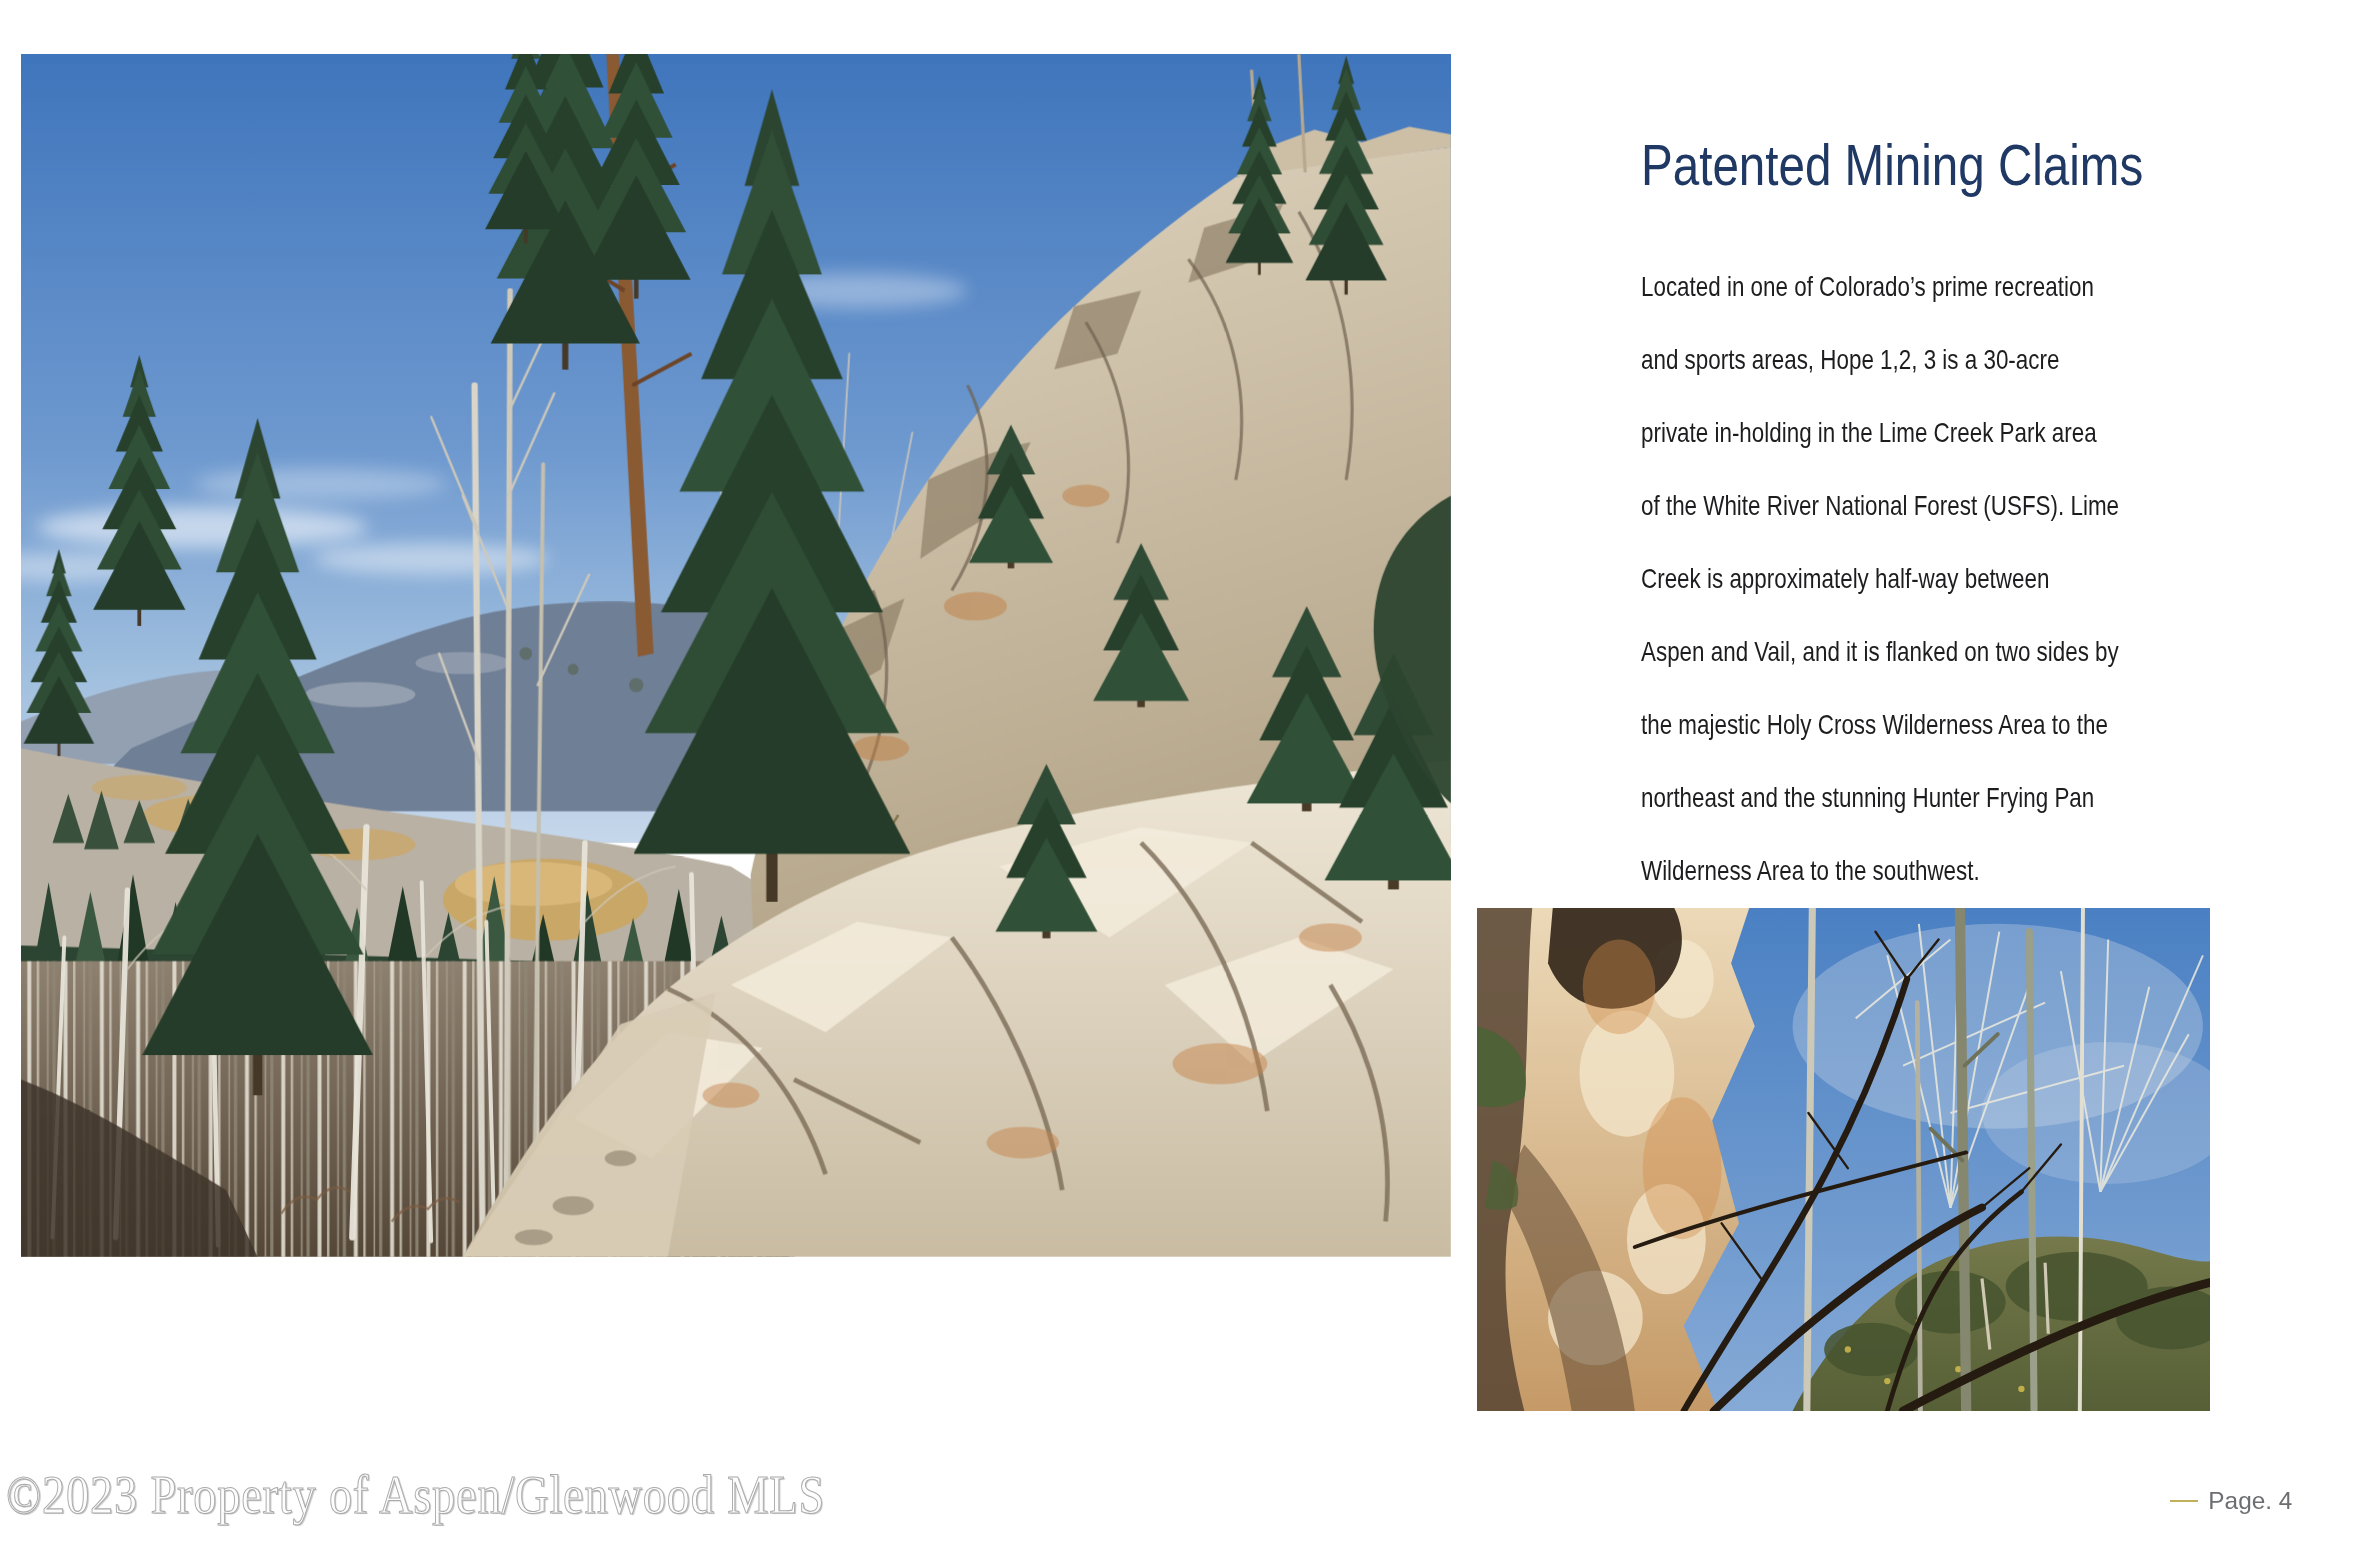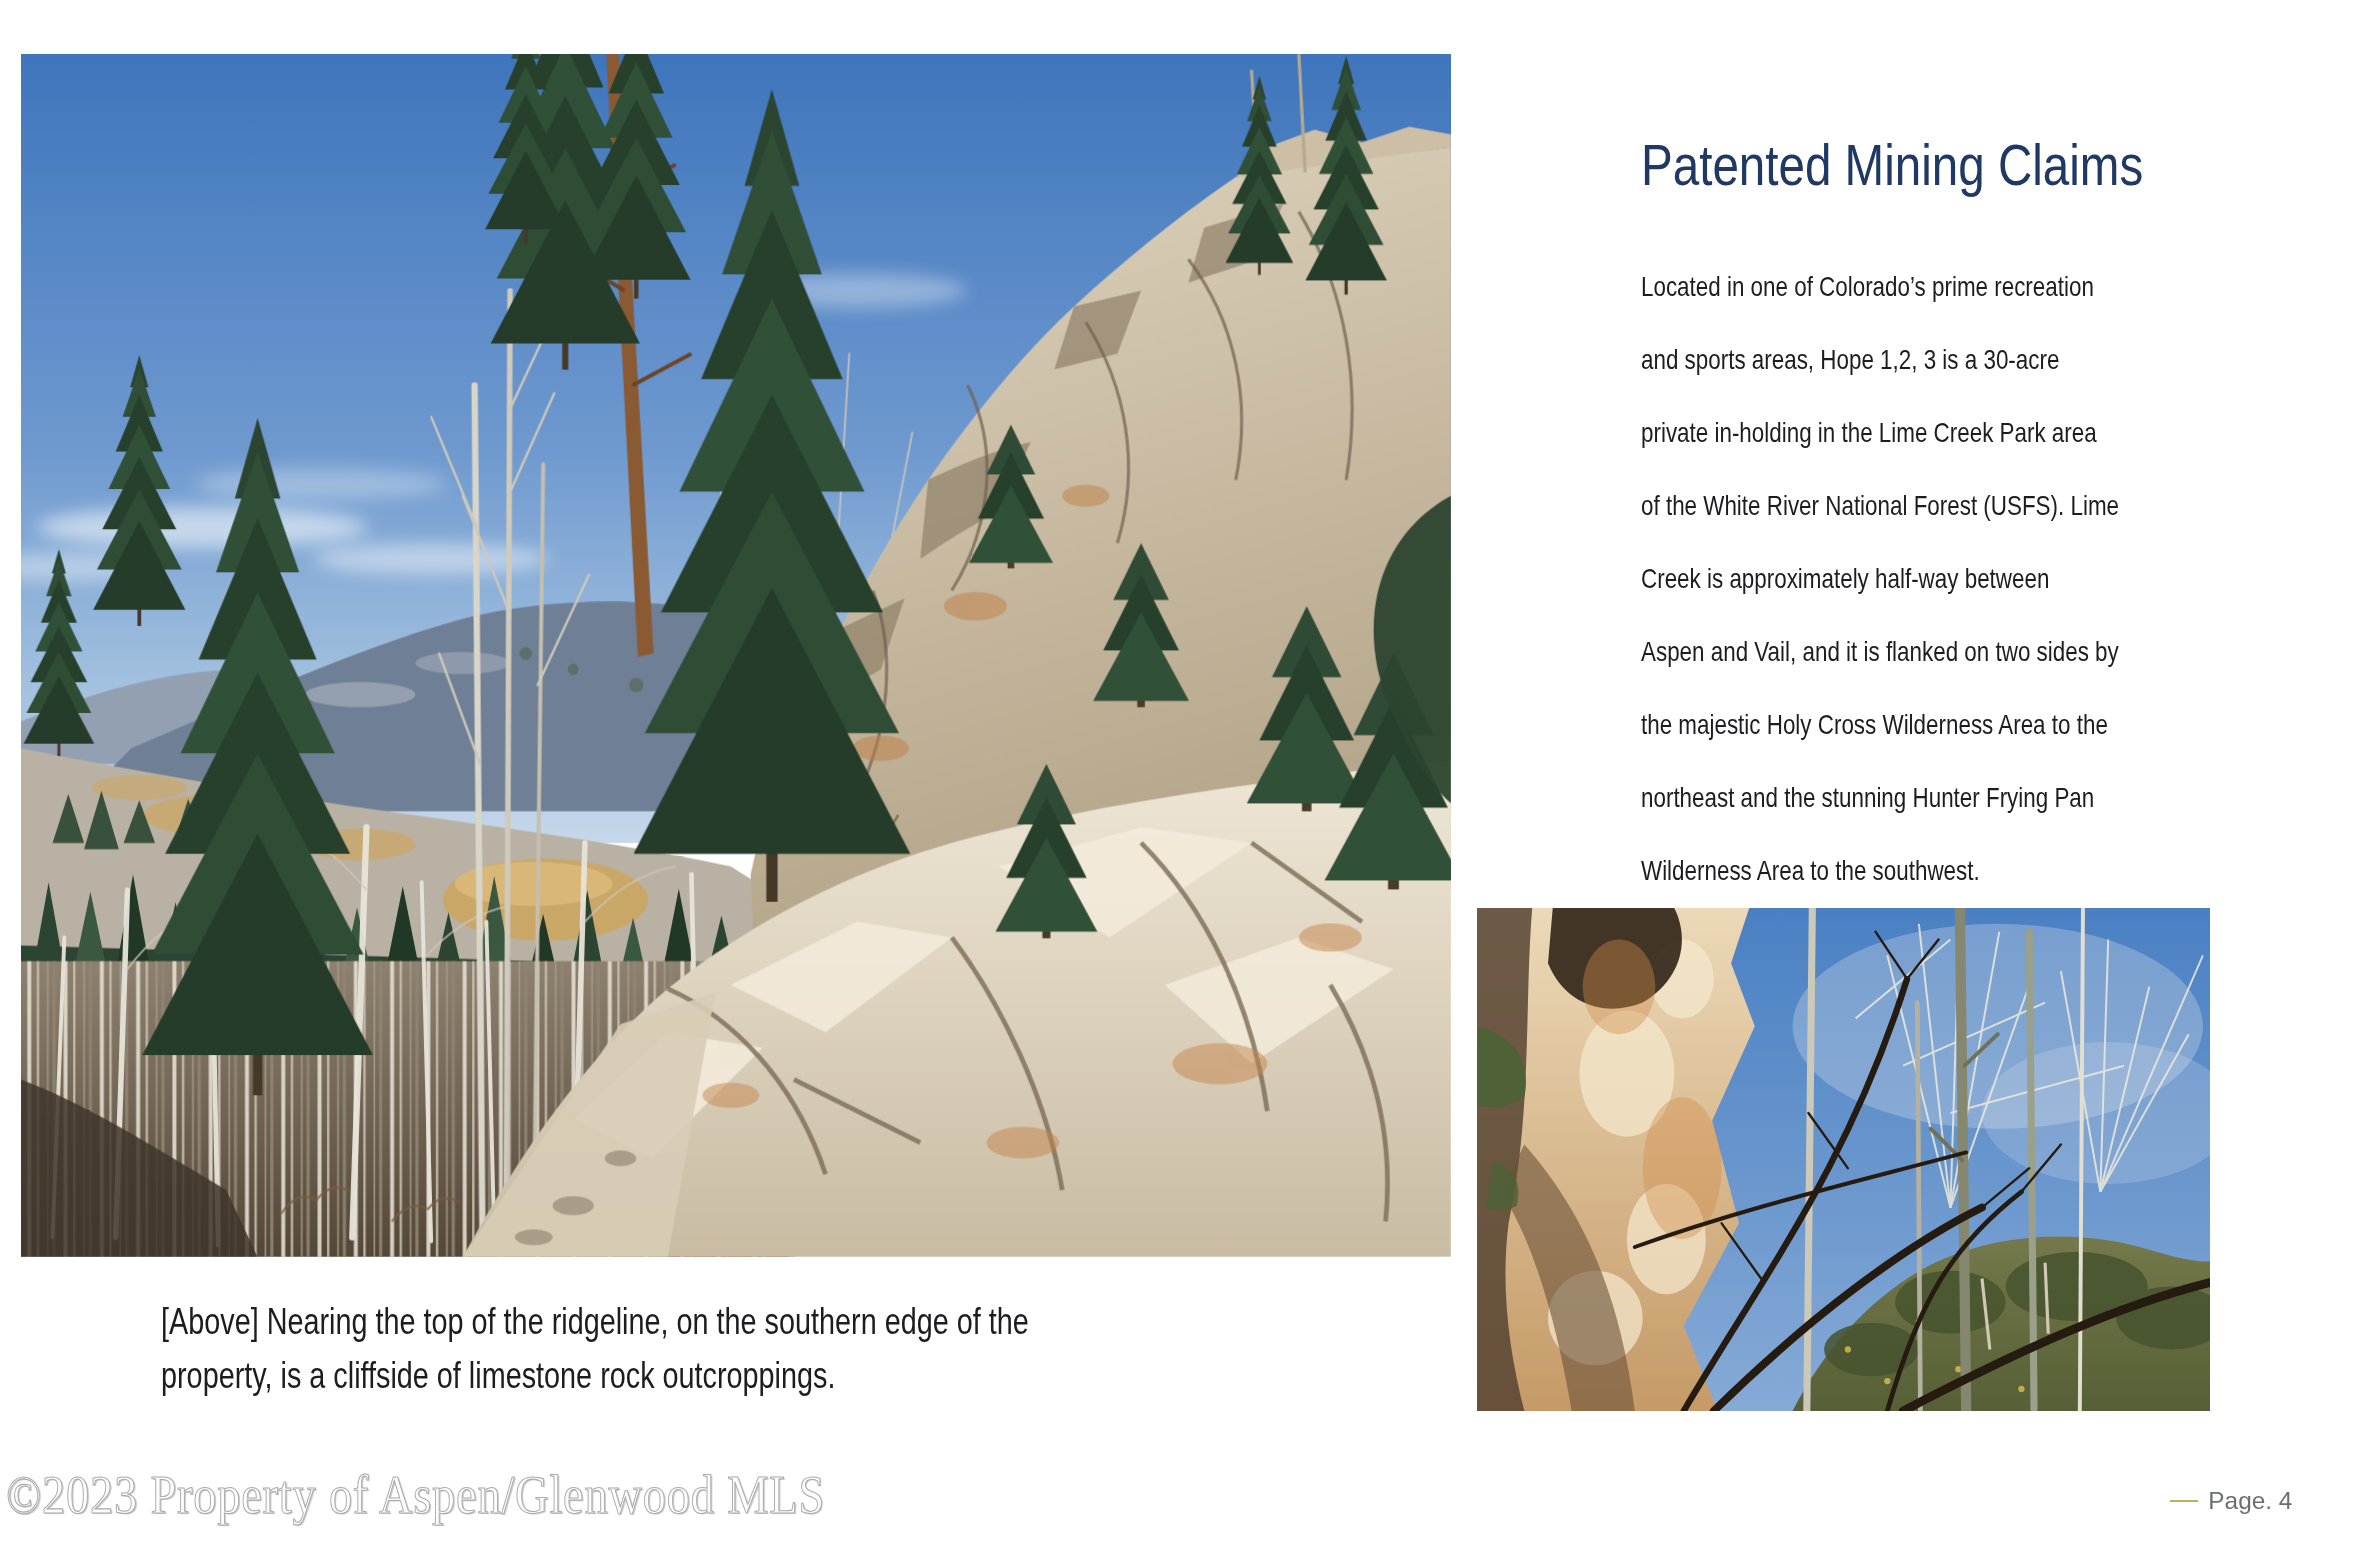--- a/index.html
+++ b/index.html
@@ -310,24 +310,20 @@
         <use href="#spruce" transform="translate(1570,30) scale(0.25)"></use>
         <use href="#spruce" transform="translate(1680,5) scale(0.3)"></use>
         <use href="#spruce" transform="translate(150,385) scale(0.34)"></use>
         <use href="#spruce" transform="translate(48,630) scale(0.26)"></use>
         <use href="#spruce" transform="translate(300,470) scale(0.85)"></use>
         <use href="#spruce" transform="translate(952,55) scale(1.02)"></use>
       </g>
     </svg>
   </figure>
 
-  <figcaption class="caption">
-    <div class="line">[Above] Nearing the top of the ridgeline, on the southern edge of the</div>
-    <div class="line">property, is a cliffside of limestone rock outcroppings.</div>
-  </figcaption>
 
   <section class="article">
     <h1>Patented Mining Claims</h1>
     <div class="body">
       <div class="line">Located in one of Colorado’s prime recreation</div>
       <div class="line">and sports areas, Hope 1,2, 3 is a 30-acre</div>
       <div class="line">private in-holding in the Lime Creek Park area</div>
       <div class="line">of the White River National Forest (USFS). Lime</div>
       <div class="line">Creek is approximately half-way between</div>
       <div class="line">Aspen and Vail, and it is flanked on two sides by</div>

